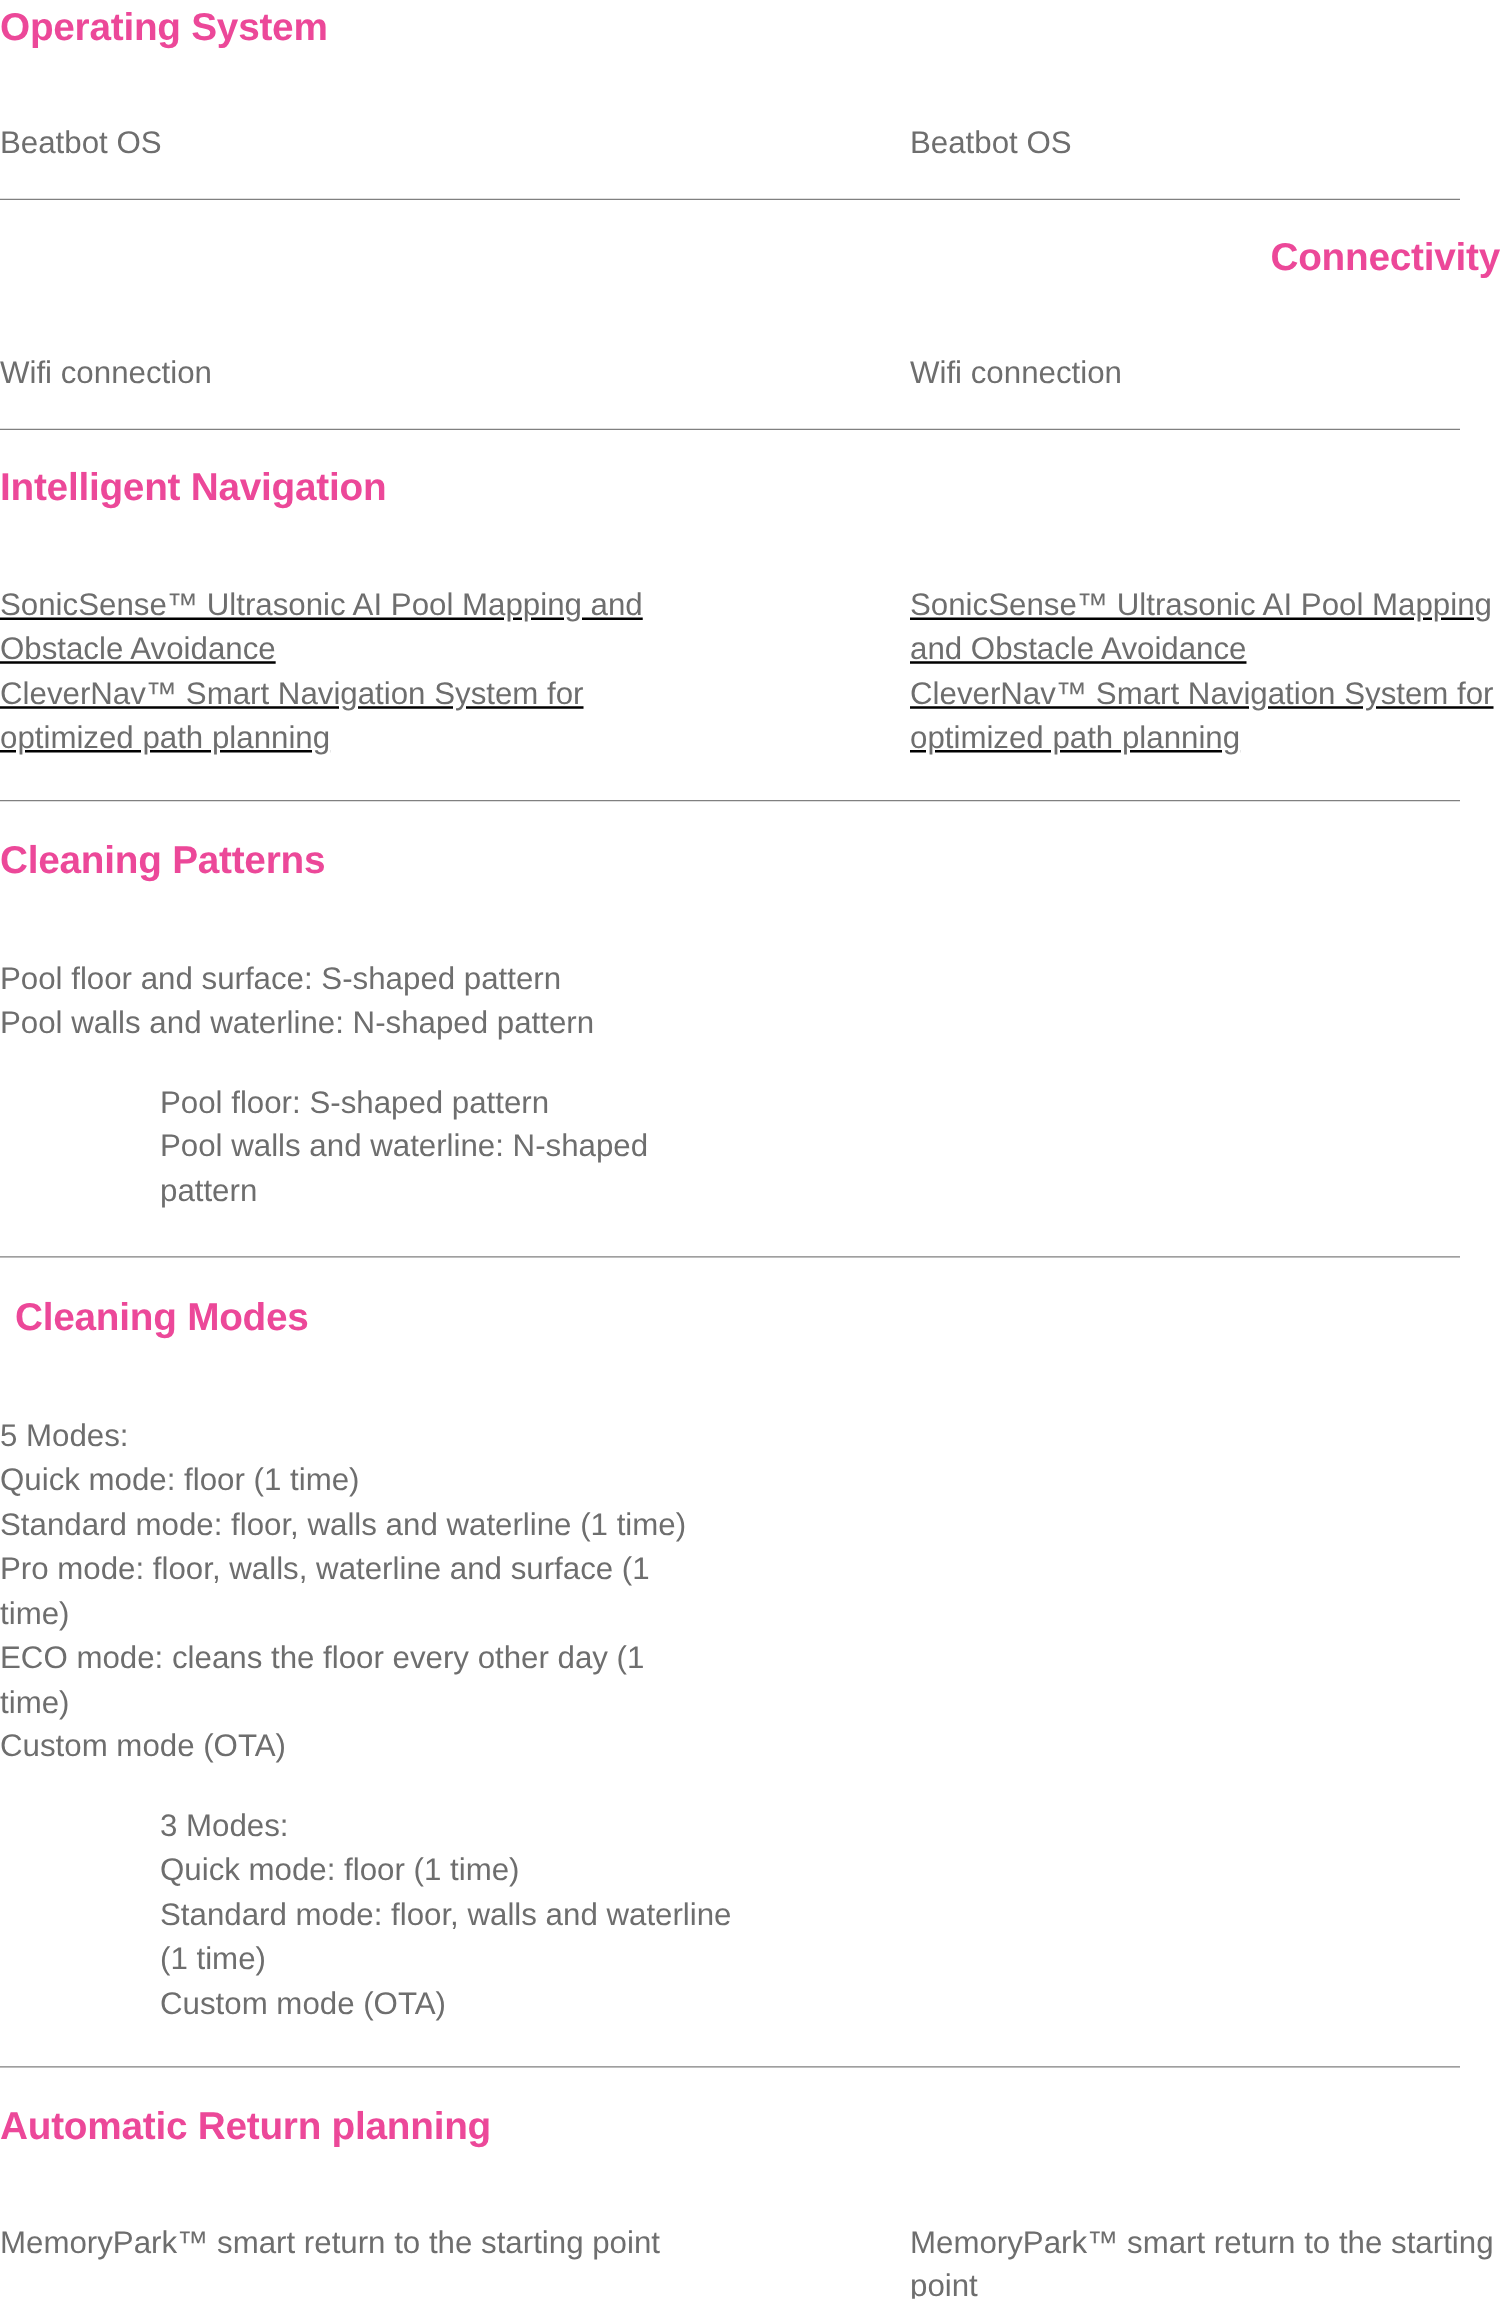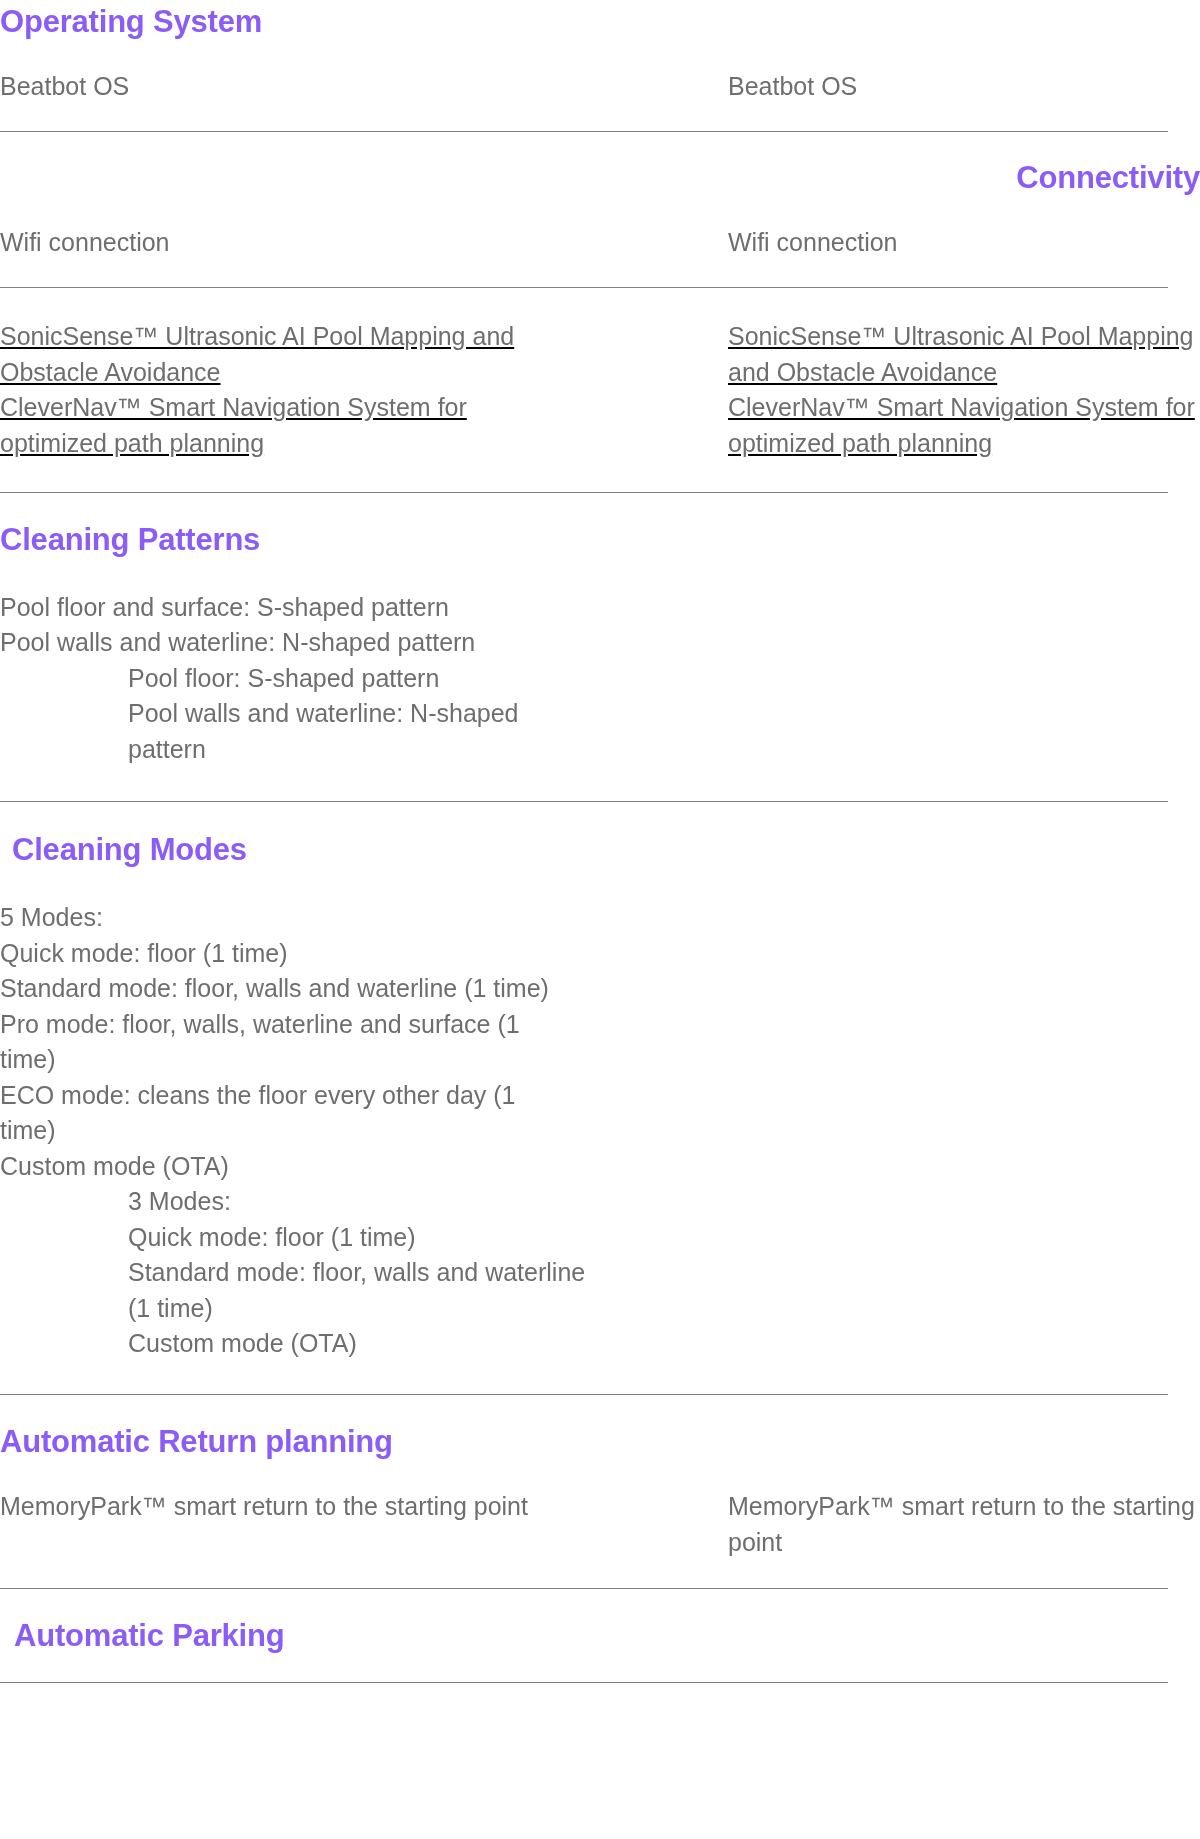--- a/index.html
+++ b/index.html
@@ -19,39 +19,40 @@
     box-sizing: border-box;
   }
   .spec-section {
     width: 1200px;
     box-sizing: border-box;
     position: relative;
   }
   .section-heading {
     font-size: 31px;
     font-weight: 700;
-    color: #8b5cf6;
+    color: #ec4899;
     letter-spacing: -0.2px;
     line-height: 1.15;
     padding: 0 0 0 0;
     margin: 0;
   }
   .section-values {
     display: flex;
     width: 1200px;
     box-sizing: border-box;
   }
   .value-cell {
     width: 600px;
     box-sizing: border-box;
     font-size: 25px;
     line-height: 35.5px;
     color: #6e6e6e;
     font-weight: 400;
     white-space: pre-line;
+    margin-top: 28px;
   }
   .value-cell.left {
     padding-right: 38px;
   }
   .value-cell.right {
     padding-left: 128px;
   }
   .section-divider {
     width: 1168px;
     height: 0;
@@ -104,20 +105,21 @@
   <div class="spec-section s-conn">
     <h2 class="section-heading">Connectivity</h2>
     <div class="section-values">
       <div class="value-cell left">Wifi connection</div>
       <div class="value-cell right">Wifi connection</div>
     </div>
     <div class="section-divider"></div>
   </div>
 
   <div class="spec-section s-nav">
+    <h2 class="section-heading">Intelligent Navigation</h2>
     <div class="section-values">
       <div class="value-cell left">SonicSense™ Ultrasonic AI Pool Mapping and Obstacle Avoidance
 CleverNav™ Smart Navigation System for optimized path planning</div>
       <div class="value-cell right">SonicSense™ Ultrasonic AI Pool Mapping and Obstacle Avoidance
 CleverNav™ Smart Navigation System for optimized path planning</div>
     </div>
     <div class="section-divider"></div>
   </div>
 
   <div class="spec-section s-pattern">

